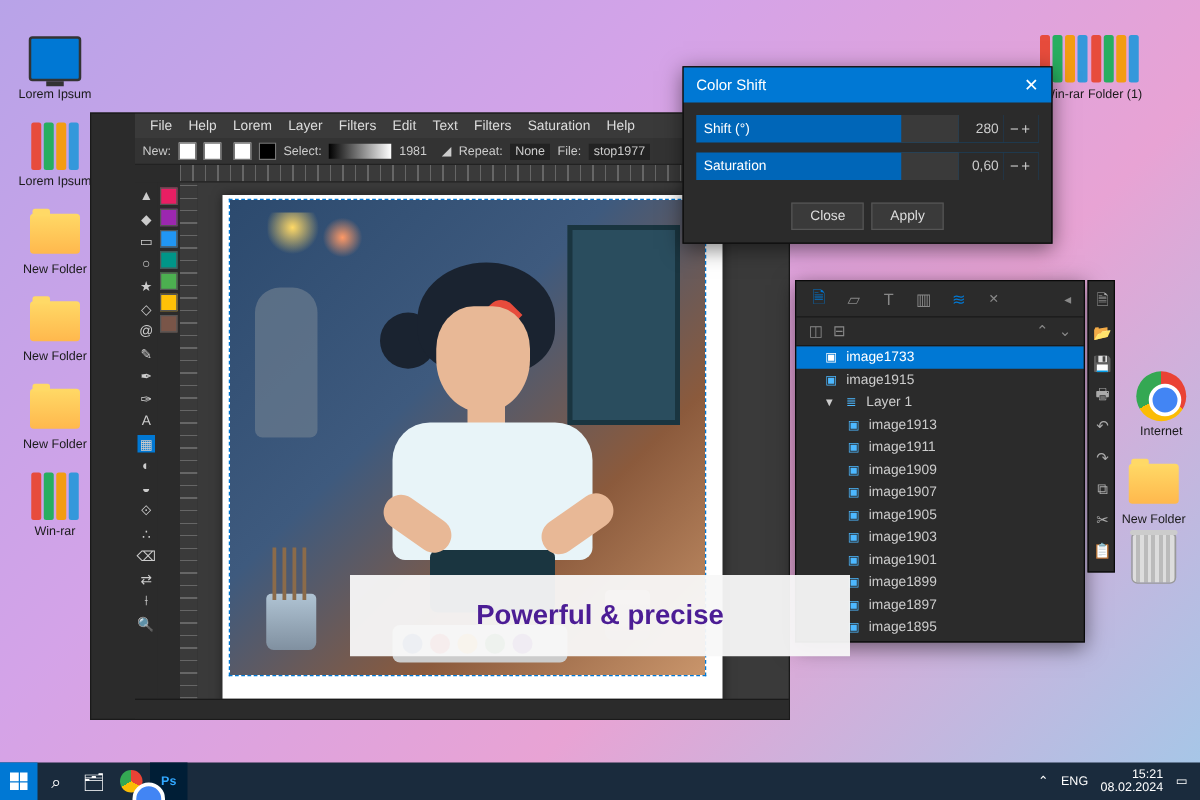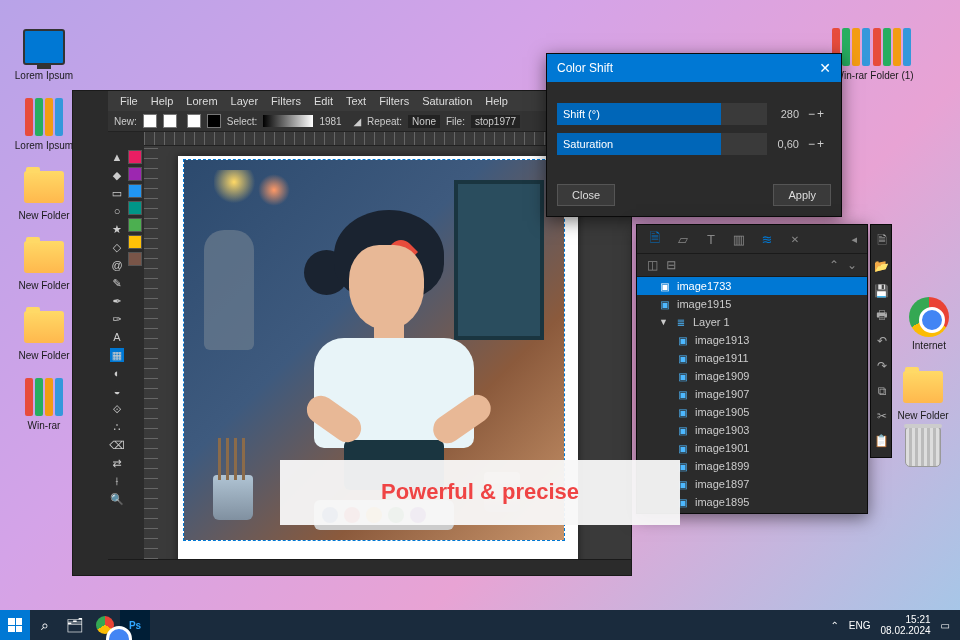--- a/index.html
+++ b/index.html
@@ -76,29 +76,29 @@
 .artwork .brushes2 { position: absolute; right: 30px; bottom: 28px; width: 50px; height: 70px; }
 .artwork .brushes2 .cup { position: absolute; bottom: 0; width: 36px; height: 40px; background: linear-gradient(180deg,#d4b0a0,#b08870); border-radius: 4px 4px 6px 6px; }
 .artwork .palette { position: absolute; left: 130px; bottom: 10px; width: 140px; height: 30px; background: #ccc; border-radius: 6px; display:flex; align-items:center; gap:6px; padding:0 8px; }
 .artwork .palette span { width:16px;height:16px;border-radius:50%; }
 .statusbar { height: 16px; background: #2b2b2b; border-top: 1px solid #1a1a1a; }
 
 
 .color-shift { position: absolute; left: 546px; top: 53px; width: 296px; background: #2b2b2b; border: 1px solid #0a0a0a; box-shadow: 0 4px 16px rgba(0,0,0,0.5); }
 .cs-title { background: #0078d4; color: #fff; font-size: 12px; padding: 6px 10px; display: flex; justify-content: space-between; align-items: center; }
 .cs-title .close-x { cursor: pointer; font-size: 14px; }
-.cs-body { padding: 21px 10px; }
+.cs-body { padding: 10px 10px; }
 .cs-row { display: flex; align-items: center; background: #0066b8; margin-bottom: 8px; height: 22px; }
 .cs-row .lbl { flex: 1; color: #fff; font-size: 11px; padding: 0 6px; }
 .cs-row .extra { width: 46px; background: #3a3a3a; height: 100%; }
 .cs-row .val { width: 36px; color: #ccc; font-size: 11px; text-align: right; padding-right: 4px; background: #2b2b2b; height:100%; line-height:22px; }
 .cs-row .pm { width: 28px; color: #ccc; font-size: 12px; text-align: center; background: #2b2b2b; height:100%; line-height:22px; letter-spacing:2px; cursor:pointer; }
 .cs-check { display: flex; align-items: center; gap: 6px; color: #ccc; font-size: 11px; padding: 6px 0 12px; }
 .cs-check .cb { width: 12px; height: 12px; border: 1px solid #777; }
-.cs-buttons { display: flex; justify-content: space-between; gap: 6px; padding: 0 10px 10px; }
+.cs-buttons { display: flex; justify-content: center; gap: 6px; padding: 0 10px 10px; }
 .cs-buttons button { background: #3a3a3a; color: #ddd; border: 1px solid #555; padding: 4px 14px; font-size: 11px; cursor: pointer; }
 
 
 .layers-panel { position: absolute; left: 636px; top: 224px; width: 232px; height: 290px; background: #2b2b2b; border: 1px solid #0a0a0a; box-shadow: 0 4px 16px rgba(0,0,0,0.5); display:flex; flex-direction:column; }
 .lp-tabs { display: flex; align-items: center; gap: 12px; padding: 6px 10px; border-bottom: 1px solid #1a1a1a; }
 .lp-tabs .tab-ico { width: 16px; height: 16px; color: #0078d4; font-size: 13px; display:flex; align-items:center; justify-content:center; cursor:pointer; }
 .lp-tabs .tab-ico.dim { color: #888; }
 .lp-tabs .spacer { flex: 1; }
 .lp-tabs .right-ico { color: #888; font-size: 11px; cursor:pointer; }
 .lp-toolbar2 { display: flex; align-items: center; gap: 8px; padding: 4px 10px; border-bottom: 1px solid #1a1a1a; color: #888; font-size: 12px; }
@@ -112,21 +112,21 @@
 .lp-item .tri { width: 10px; font-size: 9px; color: #ccc; }
 .lp-item.d1 { padding-left: 22px; }
 .lp-item.d2 { padding-left: 40px; }
 
 
 .side-tools { position: absolute; left: 870px; top: 224px; width: 22px; background: #2b2b2b; border: 1px solid #0a0a0a; display: flex; flex-direction: column; gap: 9px; padding: 8px 3px; }
 .side-tools .st { width: 16px; height: 16px; color: #aaa; font-size: 12px; display:flex; align-items:center; justify-content:center; cursor:pointer; }
 
 
 .caption { position: absolute; left: 280px; top: 460px; width: 400px; background: rgba(248,248,248,0.95); padding: 18px 24px; text-align: center; }
-.caption .line { font-size: 22px; color: #ef4444; font-weight: 600; line-height: 1.3; }
+.caption .line { font-size: 22px; color: #4c1d95; font-weight: 600; line-height: 1.3; }
 
 
 .taskbar { position: absolute; left: 0; bottom: 0; width: 100%; height: 30px; background: #1a2b3d; display: flex; align-items: center; color: #fff; font-size: 10px; }
 .taskbar .start { width: 30px; height: 30px; background: #0078d4; display:flex; align-items:center; justify-content:center; cursor:pointer; }
 .taskbar .start .win-logo { width:14px; height:14px; display:grid; grid-template:1fr 1fr/1fr 1fr; gap:1px; }
 .taskbar .start .win-logo span { background:#fff; }
 .taskbar .tb-ico { width: 30px; height: 30px; display:flex; align-items:center; justify-content:center; cursor:pointer; font-size:14px; }
 .taskbar .tray { margin-left: auto; display:flex; align-items:center; gap: 10px; padding-right: 10px; }
 .taskbar .clock { text-align: right; line-height: 1.1; font-size: 10px; }
 </style>

